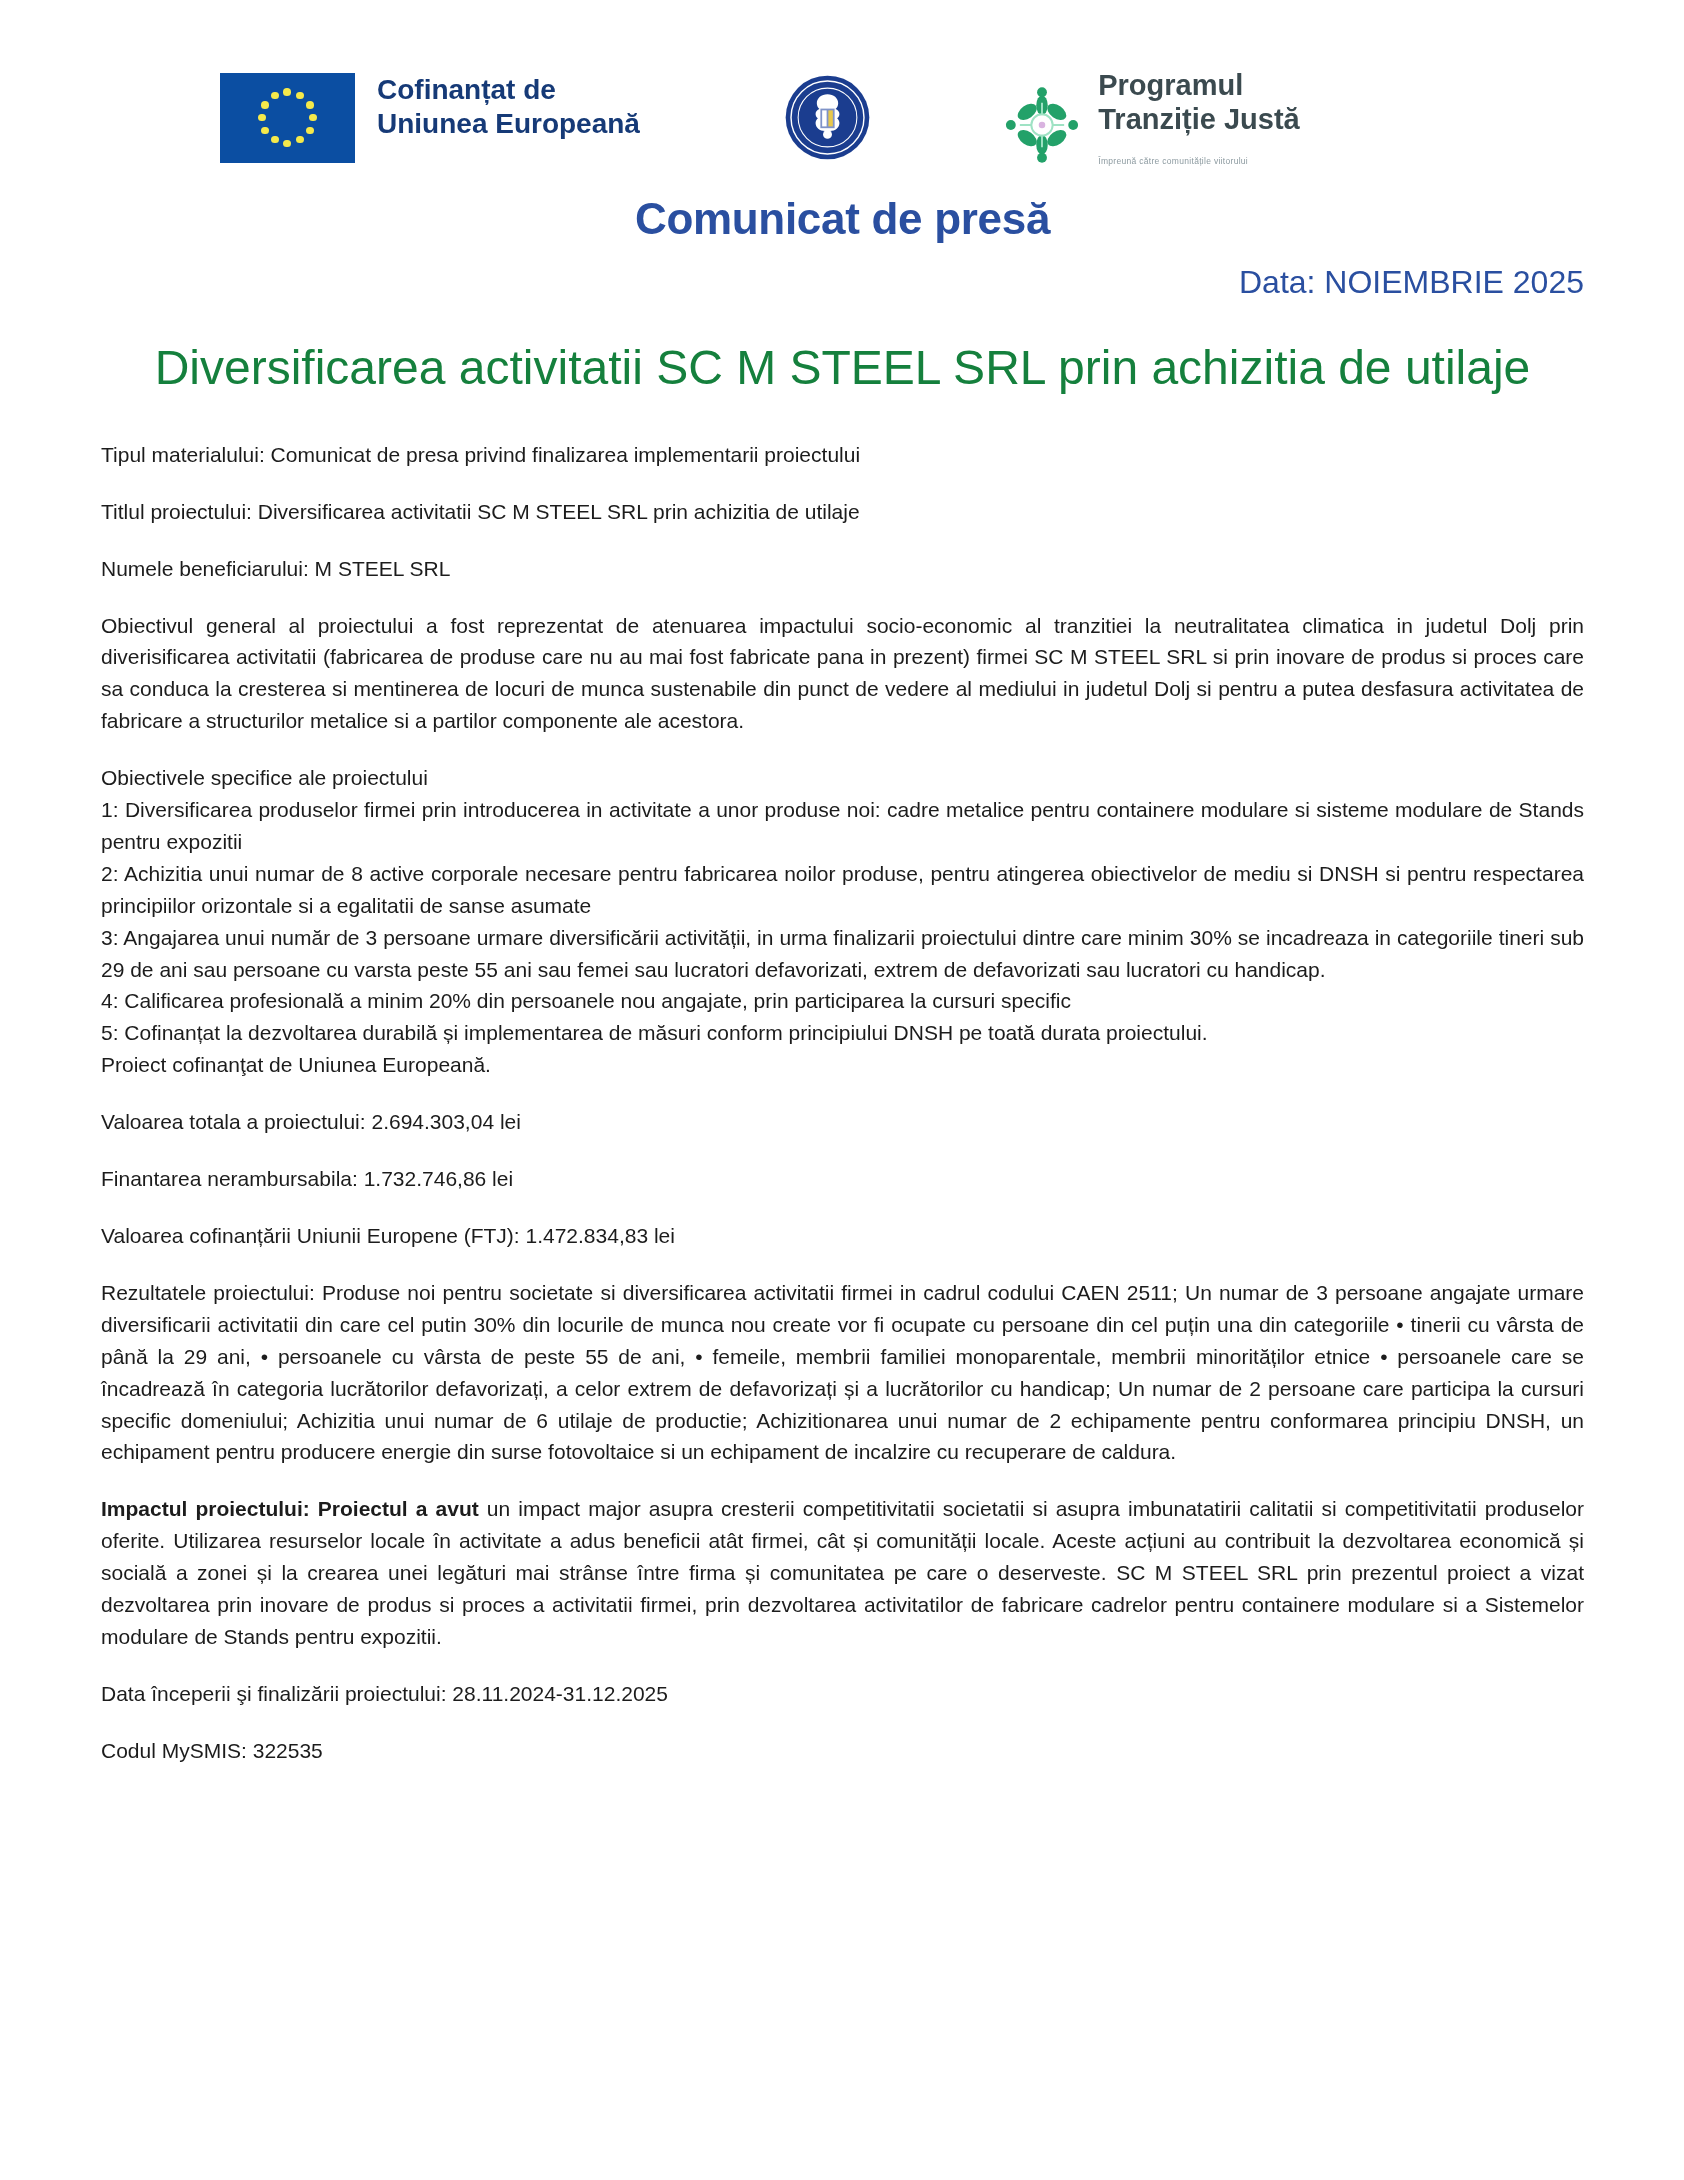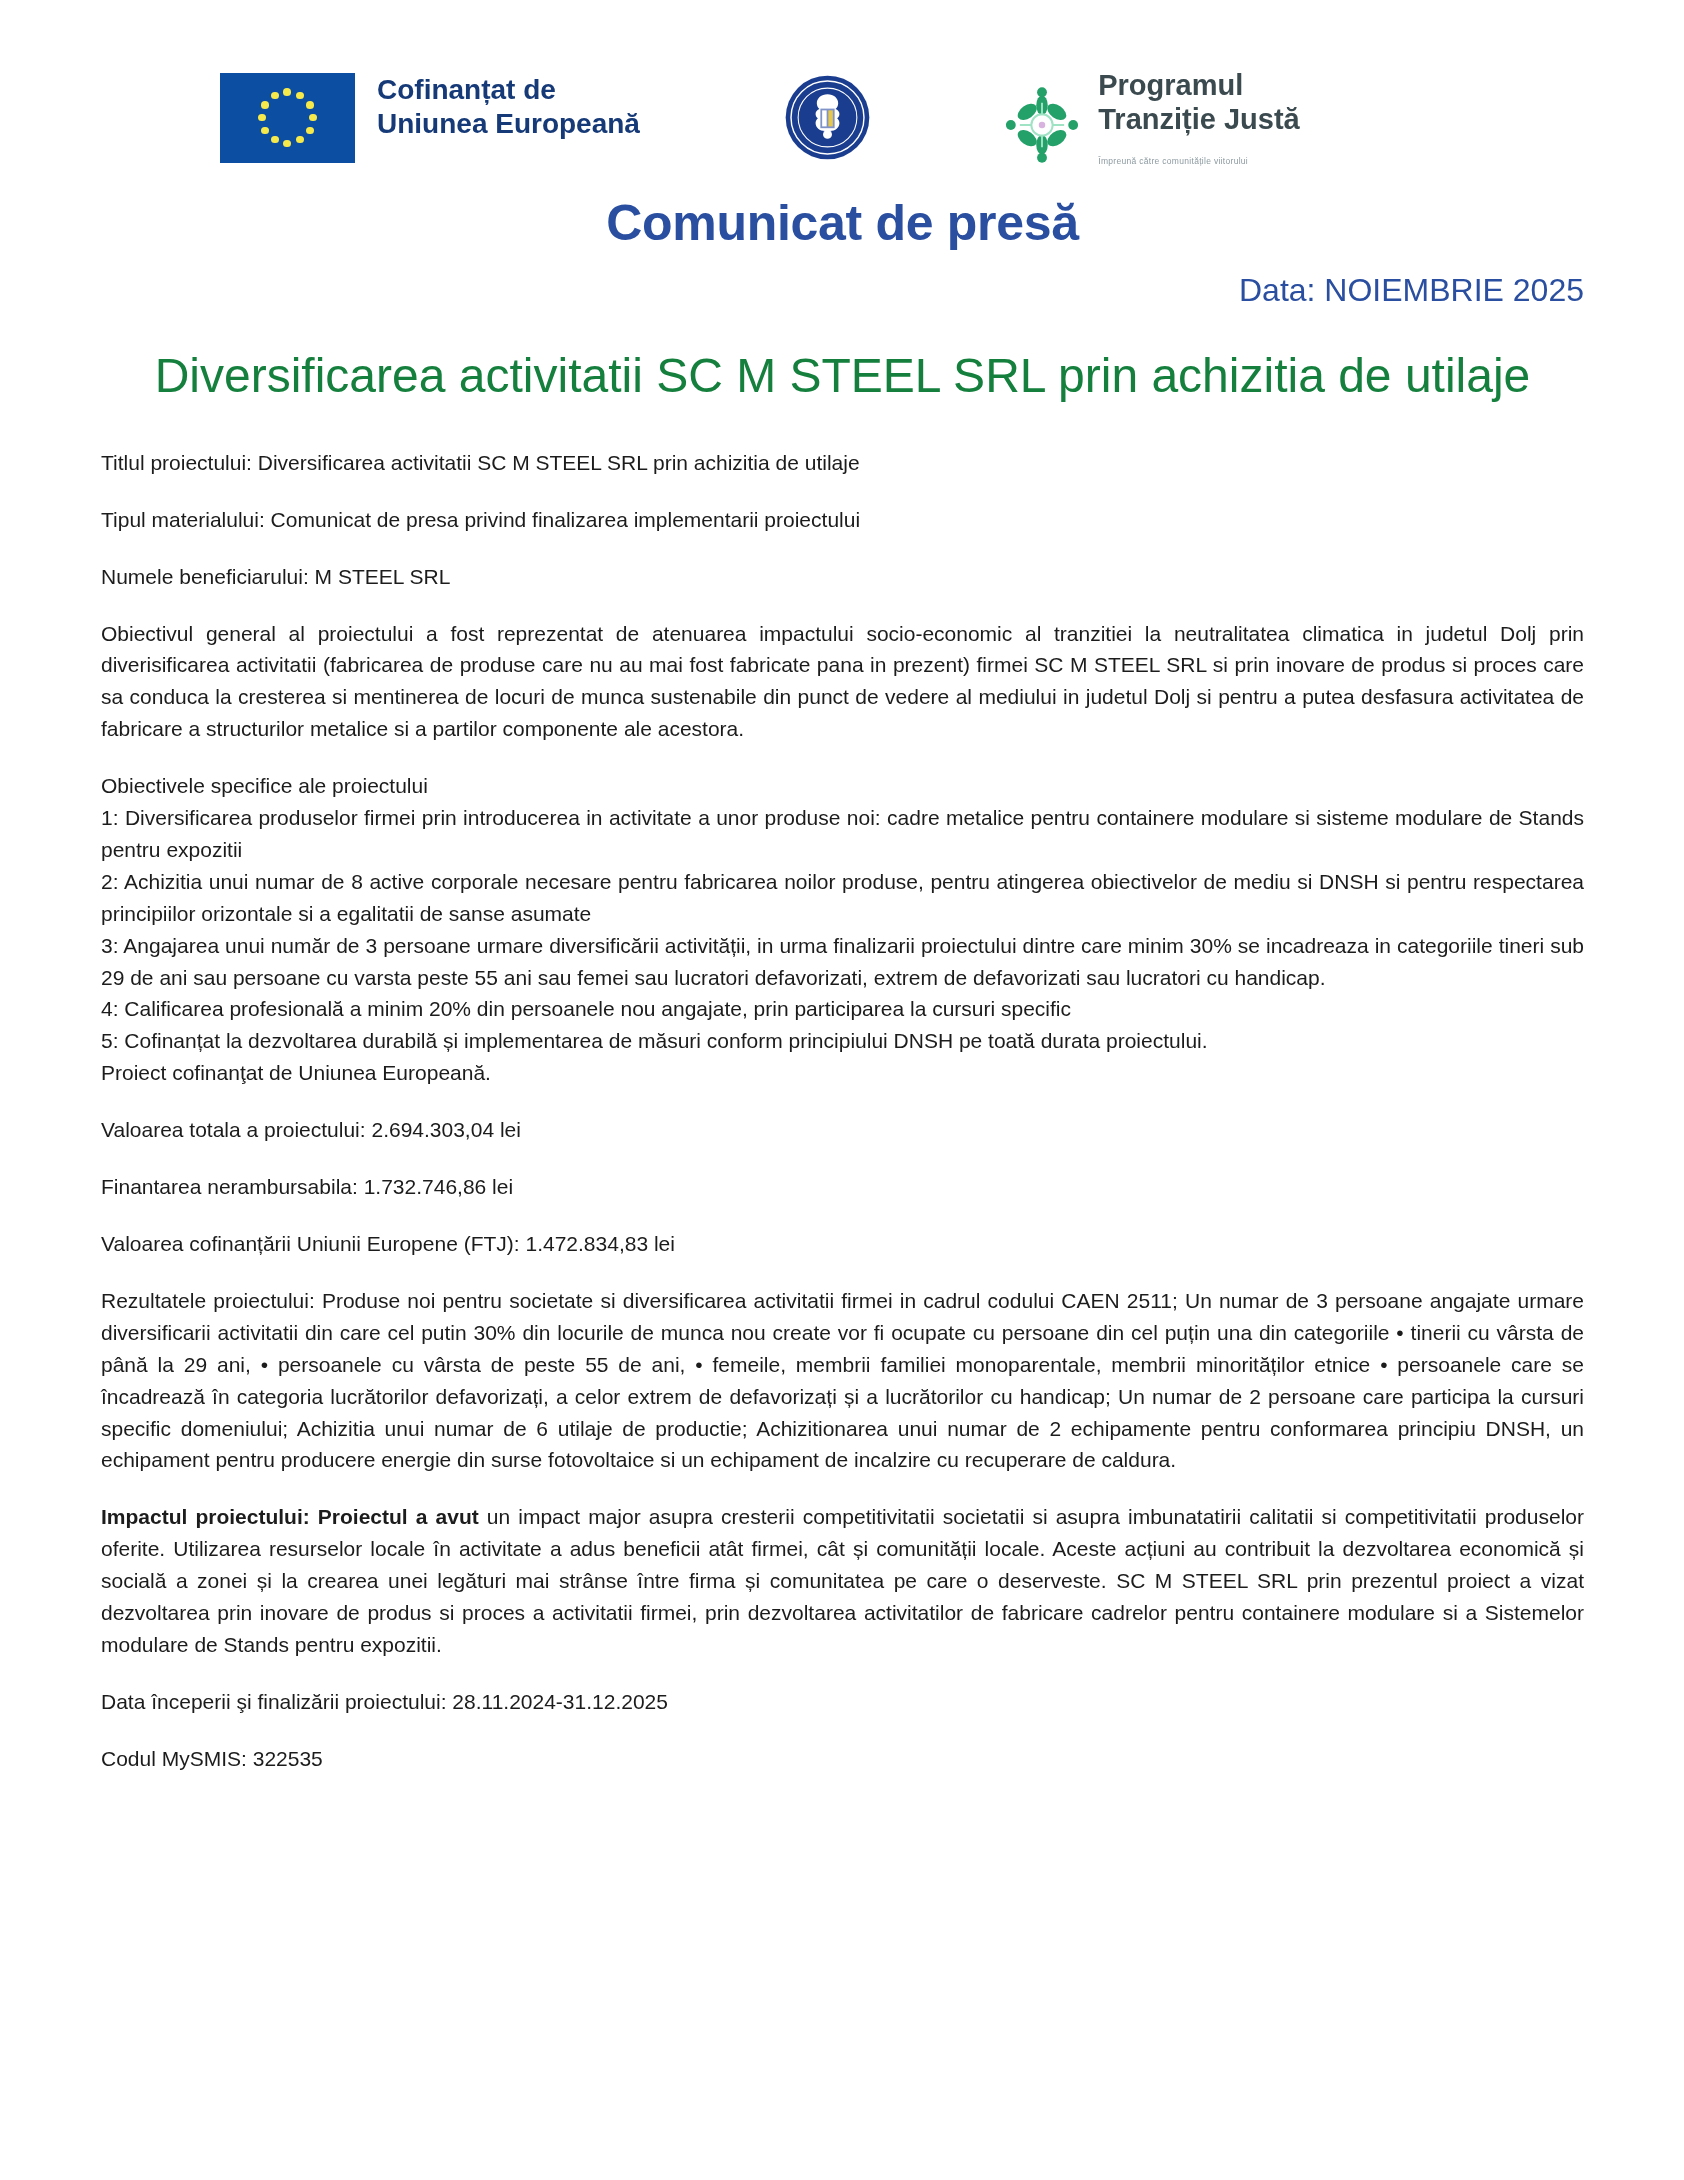--- a/index.html
+++ b/index.html
@@ -98,21 +98,21 @@
     font-size: 8.5px;
     color: #8c9aa0;
     letter-spacing: 0.3px;
     margin-top: 19px;
     white-space: nowrap;
   }
 
   
   .doc-heading {
     text-align: center;
-    font-size: 50px;
+    font-size: 44px;
     font-weight: bold;
     color: #2a4fa0;
     margin-top: 32px;
     letter-spacing: -0.3px;
   }
   .doc-date {
     text-align: right;
     font-size: 32px;
     color: #2a4fa0;
     margin-top: 20.4px;
@@ -224,22 +224,22 @@
     </div>
 
   </div>
 
   <div class="doc-heading">Comunicat de presă</div>
   <div class="doc-date">Data: NOIEMBRIE 2025</div>
   <div class="doc-title">Diversificarea activitatii SC M STEEL SRL prin achizitia de utilaje</div>
 
   <div class="body-copy">
 
+    <p class="p nojust">Tipul materialului: Comunicat de presa privind finalizarea implementarii proiectului</p>
     <p class="p nojust">Titlul proiectului: Diversificarea activitatii SC M STEEL SRL prin achizitia de utilaje</p>
-    <p class="p nojust">Tipul materialului: Comunicat de presa privind finalizarea implementarii proiectului</p>
     <p class="p nojust">Numele beneficiarului: M STEEL SRL</p>
 
     <p class="p">Obiectivul general al proiectului a fost reprezentat de atenuarea impactului socio-economic al tranzitiei la neutralitatea climatica in judetul Dolj prin diverisificarea activitatii (fabricarea de produse care nu au mai fost fabricate pana in prezent) firmei SC M STEEL SRL si prin inovare de produs si proces care sa conduca la cresterea si mentinerea de locuri de munca sustenabile din punct de vedere al mediului in judetul Dolj si pentru a putea desfasura activitatea de fabricare a structurilor metalice si a partilor componente ale acestora.</p>
 
     <p class="p tight nojust">Obiectivele specifice ale proiectului</p>
     <p class="p tight">1: Diversificarea produselor firmei prin introducerea in activitate a unor produse noi: cadre metalice pentru containere modulare si sisteme modulare de Stands pentru expozitii</p>
     <p class="p tight">2: Achizitia unui numar de 8 active corporale necesare pentru fabricarea noilor produse, pentru atingerea obiectivelor de mediu si DNSH si pentru respectarea principiilor orizontale si a egalitatii de sanse asumate</p>
     <p class="p tight">3: Angajarea unui număr de 3 persoane urmare diversificării activității, in urma finalizarii proiectului dintre care minim 30% se incadreaza in categoriile tineri sub 29 de ani sau persoane cu varsta peste 55 ani sau femei sau lucratori defavorizati, extrem de defavorizati sau lucratori cu handicap.</p>
     <p class="p tight nojust">4: Calificarea profesională a minim 20% din persoanele nou angajate, prin participarea la cursuri specific</p>
     <p class="p tight nojust">5: Cofinanțat la dezvoltarea durabilă și implementarea de măsuri conform principiului DNSH pe toată durata proiectului.</p>

